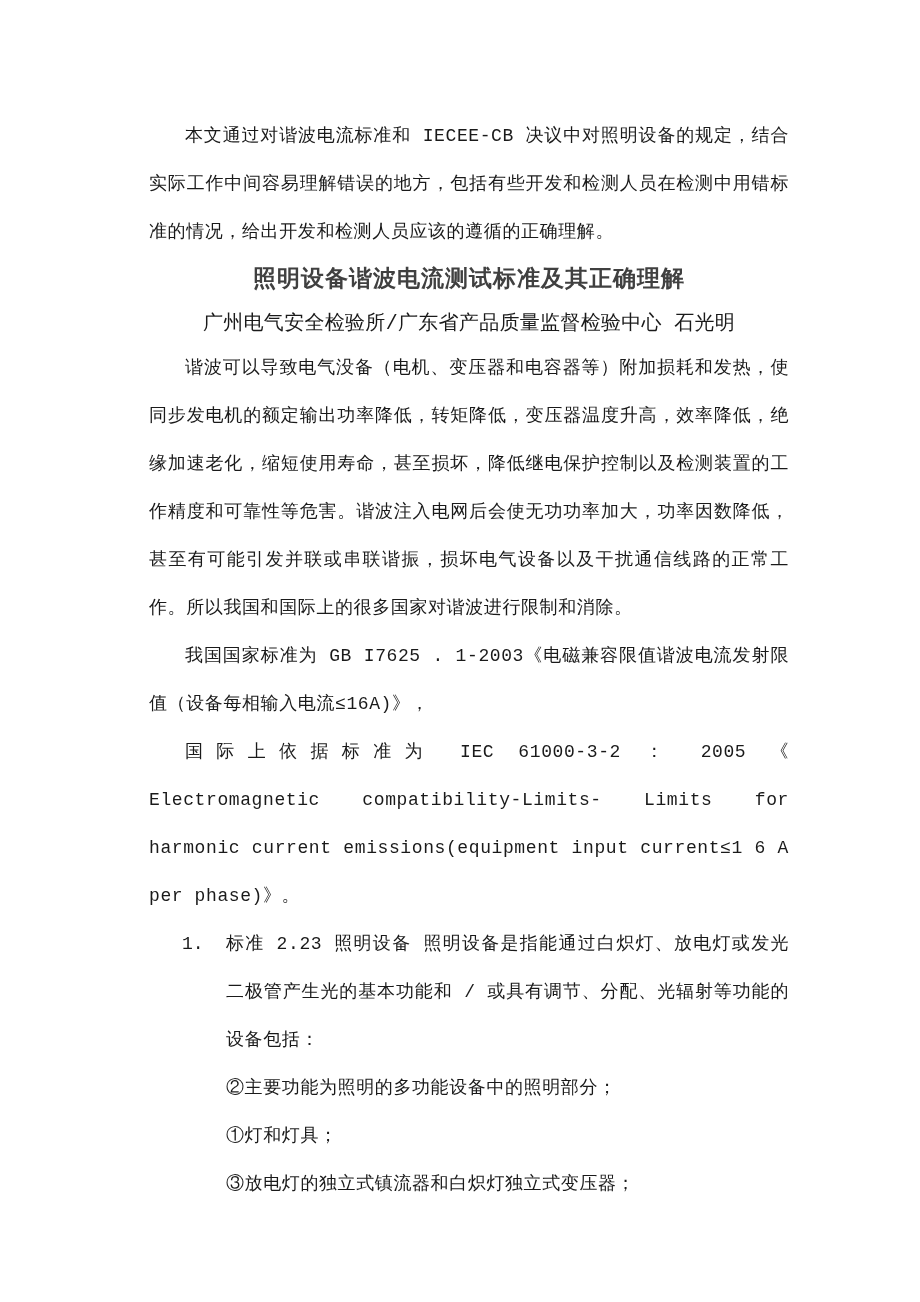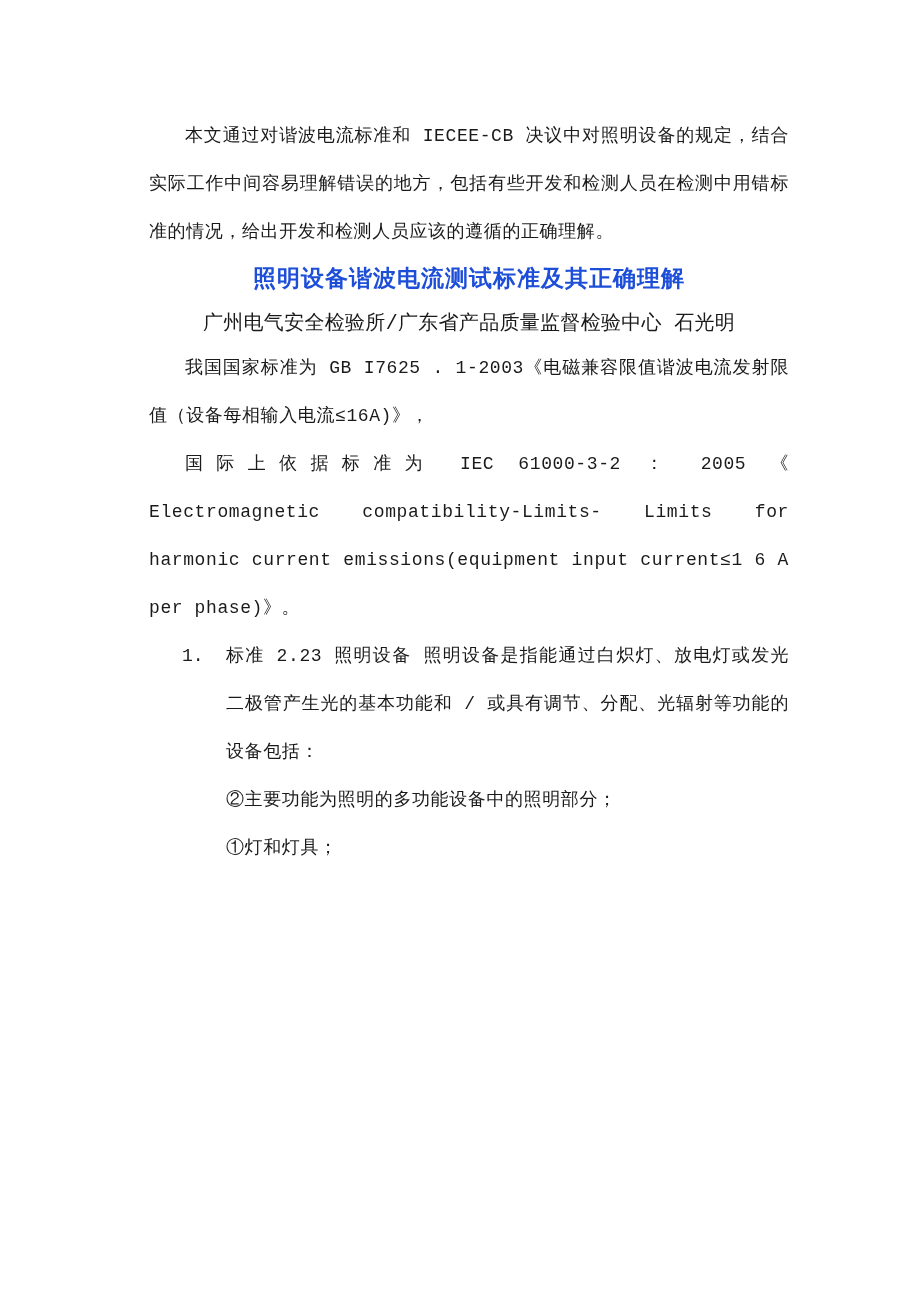--- a/index.html
+++ b/index.html
@@ -31,21 +31,21 @@
   .indent {
     text-indent: 2em;
   }
   .doc-title {
     margin: 0;
     font-size: 23px;
     line-height: 48px;
     font-weight: 700;
     text-align: center;
     letter-spacing: 1px;
-    color: #1d4ed8;
+    color: #404040;
   }
   .byline {
     margin: 0;
     font-size: 20px;
     line-height: 40px;
     text-align: center;
     letter-spacing: 0.3px;
     color: #1a1a1a;
   }
   .list-item {
@@ -68,28 +68,30 @@
 <body>
 
 <div class="page">
 
   <p class="para indent">本文通过对谐波电流标准和 IECEE-CB 决议中对照明设备的规定，结合实际工作中间容易理解错误的地方，包括有些开发和检测人员在检测中用错标准的情况，给出开发和检测人员应该的遵循的正确理解。</p>
 
   <h1 class="doc-title">照明设备谐波电流测试标准及其正确理解</h1>
 
   <div class="byline">广州电气安全检验所/广东省产品质量监督检验中心 石光明</div>
 
+  <p class="para indent">谐波可以导致电气没备（电机、变压器和电容器等）附加损耗和发热，使同步发电机的额定输出功率降低，转矩降低，变压器温度升高，效率降低，绝缘加速老化，缩短使用寿命，甚至损坏，降低继电保护控制以及检测装置的工作精度和可靠性等危害。谐波注入电网后会使无功功率加大，功率因数降低，甚至有可能引发并联或串联谐振，损坏电气设备以及干扰通信线路的正常工作。所以我国和国际上的很多国家对谐波进行限制和消除。</p>
 
   <p class="para indent">我国国家标准为 GB I7625 . 1-2003《电磁兼容限值谐波电流发射限值（设备每相输入电流≤16A)》，</p>
 
   <p class="para indent">国际上依据标准为 IEC 61000-3-2 ： 2005 《 Electromagnetic compatibility-Limits- Limits for harmonic current emissions(equipment input current≤1 6 A per phase)》。</p>
 
 
   <div class="list-item">
     <span class="list-num">1.</span>
     <div class="list-body">
       <p class="para">标准 2.23 照明设备 照明设备是指能通过白炽灯、放电灯或发光二极管产生光的基本功能和 / 或具有调节、分配、光辐射等功能的设备包括：</p>
       <p class="para">②主要功能为照明的多功能设备中的照明部分；</p>
       <p class="para">①灯和灯具；</p>
+      <p class="para">③放电灯的独立式镇流器和白炽灯独立式变压器；</p>
     </div>
   </div>
 
 </div>
 
 </body></html>

